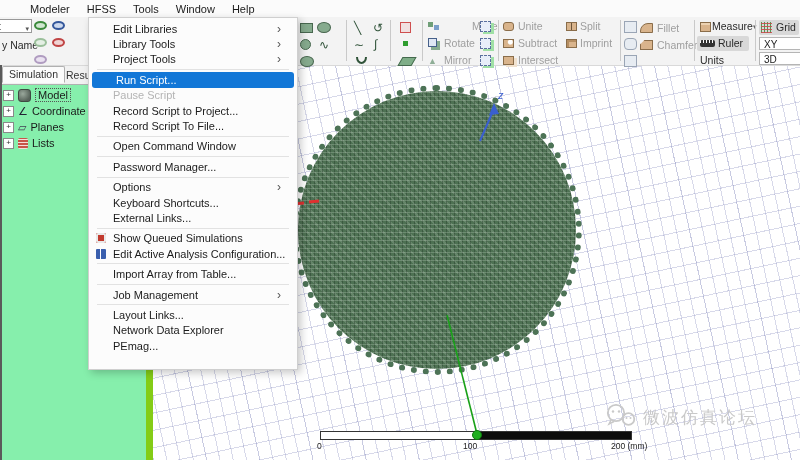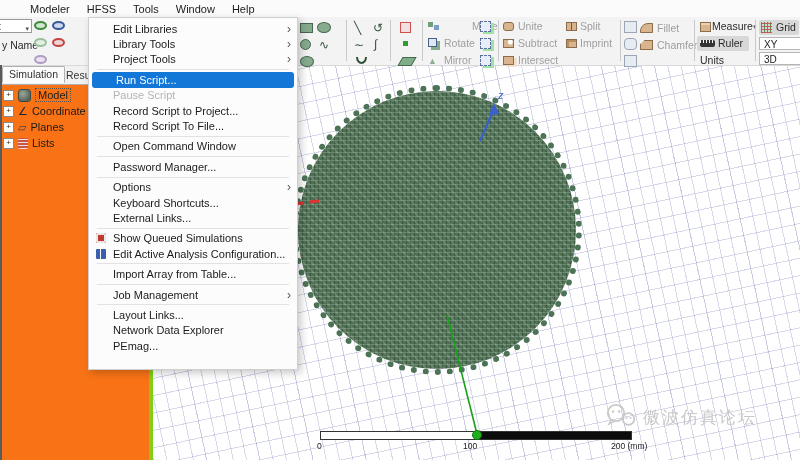--- a/index.html
+++ b/index.html
@@ -44,22 +44,22 @@
          background-image:repeating-linear-gradient(90deg,#fff 0 1px,transparent 1px 3px);background-size:100% 3px;background-repeat:no-repeat;background-position:0 0;}
   .gridic{position:absolute;width:11px;height:11px;
          background-image:repeating-linear-gradient(0deg,rgba(200,70,70,.85) 0 1px,transparent 1px 3px),
                           repeating-linear-gradient(90deg,rgba(60,140,60,.85) 0 1px,transparent 1px 3px);}
   .eye{position:absolute;width:13px;height:9px;border-radius:50%;box-sizing:border-box;}
   .selbox{position:absolute;left:-14px;top:2px;width:46px;height:14px;background:#fff;border:1px solid #999;
           font-size:10px;color:#222;line-height:13px;padding-left:6px;box-sizing:border-box;}
   .selbox .sc{position:absolute;right:2px;top:2px;font-size:7px;color:#555;}
   
   .edge{position:absolute;left:0;top:65px;width:2px;height:395px;background:#5a5a5a;z-index:6;}
-  .sidebar{position:absolute;left:0;top:65px;width:153px;height:395px;background:#f97316;
-           border-right:4px solid #84cc16;box-sizing:border-box;z-index:3;}
+  .sidebar{position:absolute;left:0;top:65px;width:153px;height:395px;background:#86efac;
+           border-right:7px solid #84cc16;box-sizing:border-box;z-index:3;}
   .tabs{position:absolute;left:0;top:0;width:153px;height:19px;background:#f1f1f1;border-bottom:1px solid #b0b0b0;}
   .tab{position:absolute;font-size:10.5px;color:#333;white-space:nowrap;}
   .tab.active{top:1px;left:2px;background:#fbfbfb;border:1px solid #b0b0b0;border-bottom-color:#fbfbfb;
               padding:1px 6px 2px;border-radius:2px 2px 0 0;}
   .trow{position:absolute;left:3px;height:16px;display:flex;align-items:center;font-size:11px;color:#1a1a1a;white-space:nowrap;}
   .expander{width:9px;height:9px;border:1px solid #898989;font-size:8px;line-height:7px;text-align:center;
             color:#333;margin-right:4px;background:#fff;flex:none;}
   .ticon{margin-right:4px;flex:none;}
   .ic-model{width:11px;height:11px;border-radius:3px;border:1px solid #3f4a42;
             background:radial-gradient(circle at 35% 35%,#9aa89c,#57635a 75%);}
@@ -83,21 +83,21 @@
   .axes{position:absolute;left:0;top:0;width:647px;height:395px;z-index:3;pointer-events:none;}
   .sbar{position:absolute;left:167px;top:366px;width:310px;height:7px;border:1px solid #333;z-index:2;
         background:linear-gradient(90deg,#fff 0 50%,#0c0c0c 50%);}
   .stick{position:absolute;font-size:8.5px;color:#222;z-index:2;white-space:nowrap;}
   .watermark{position:absolute;left:452px;top:338px;display:flex;align-items:flex-end;gap:6px;z-index:2;}
   .watermark .wtxt{font-size:17px;color:#c9c9c9;letter-spacing:2px;white-space:nowrap;}
   
   .menu{position:absolute;left:88px;top:17px;width:210px;height:353px;background:#fcfcfc;
         border:1px solid #cfcfcf;box-shadow:3px 3px 8px rgba(0,0,0,.22);z-index:20;
         box-sizing:border-box;padding-top:3px;font-size:11px;}
-  .mi{height:15.4px;display:flex;align-items:center;padding-right:6px;}
+  .mi{height:15.4px;display:flex;align-items:center;padding-right:16px;}
   .mi .gut{width:24px;flex:none;display:flex;justify-content:center;}
   .mi .lbl{flex:1;white-space:nowrap;color:#1b1b1b;}
   .mi.dis .lbl{color:#b4b4b4;}
   .mi.hl{background:#1277d7;border-radius:3px;margin:0 3px;padding-right:3px;}
   .mi.hl .lbl{color:#fff;}
   .mi .arr{color:#555;font-size:12px;line-height:12px;flex:none;}
   .msep{height:1px;background:#e2e2e2;margin:2px 8px;}
   .mic-q{width:10px;height:10px;background:#c23a2e;border-radius:2px;box-shadow:inset 0 0 0 2px #e9e9e9, inset 0 0 0 3px #c23a2e;}
   .mic-b{width:10px;height:10px;background:#3a5fae;border-radius:1px;
          background-image:linear-gradient(90deg,transparent 0 4px,#fff 4px 5px,transparent 5px);}

